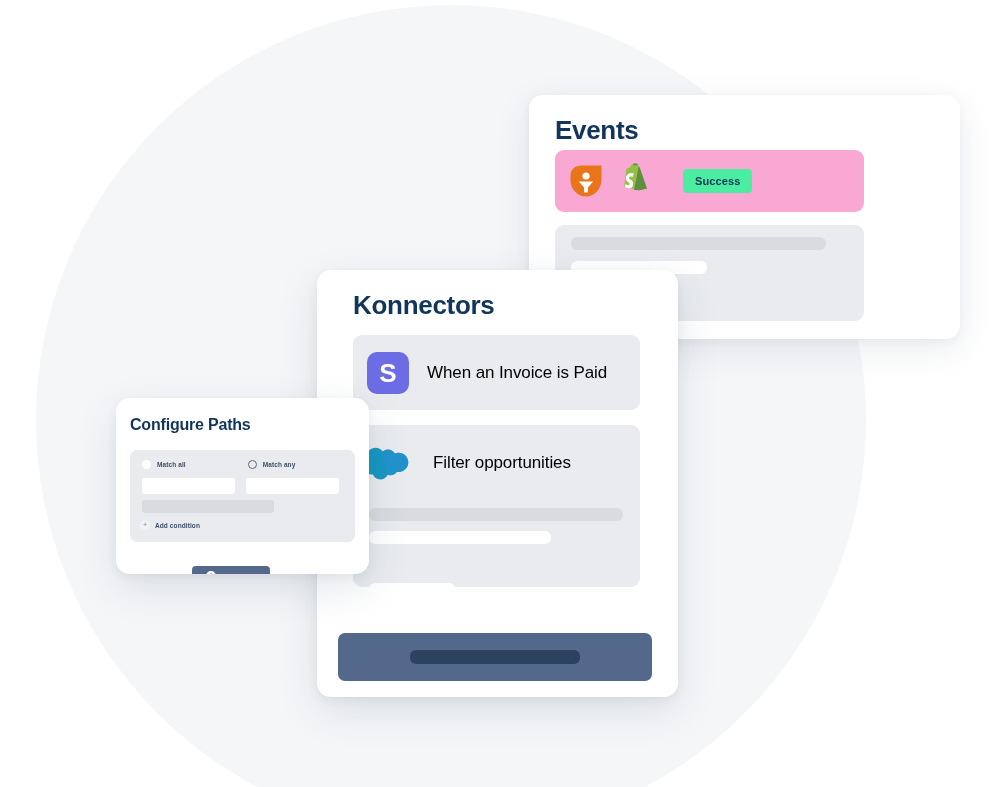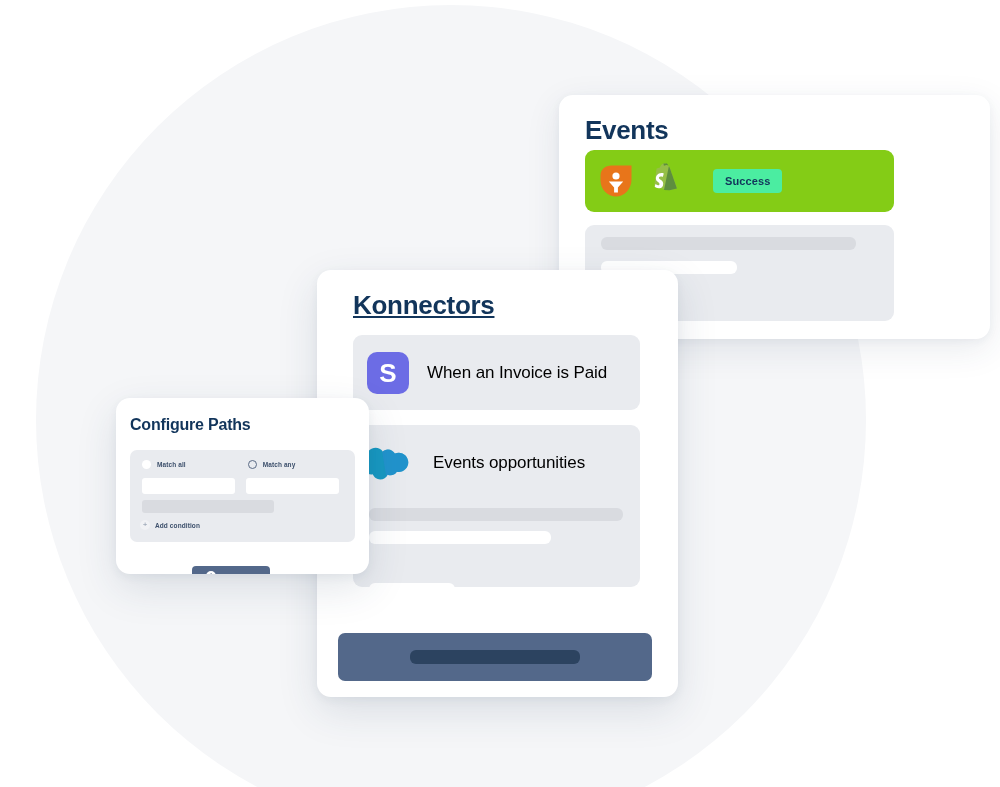--- a/index.html
+++ b/index.html
@@ -29,21 +29,21 @@
 
   
   .card {
     position: absolute;
     background: #ffffff;
     border-radius: 14px;
   }
 
   
   #events-card {
-    left: 559px;
+    left: 529px;
     top: 95px;
     width: 431px;
     height: 244px;
     box-shadow: 0 10px 34px rgba(40, 60, 90, 0.10), 0 2px 8px rgba(40,60,90,0.05);
     overflow: hidden;
   }
   #events-card .card-title {
     position: absolute;
     left: 26px;
     top: 20px;
@@ -51,21 +51,21 @@
     font-weight: bold;
     color: #12355b;
     letter-spacing: -0.3px;
   }
   #events-row {
     position: absolute;
     left: 26px;
     top: 55px;
     width: 309px;
     height: 62px;
-    background: #84cc16;
+    background: #f9a8d4;
     border-radius: 9px;
     display: flex;
     align-items: center;
   }
   #events-row .logo-wrap { margin-left: 14px; display: flex; align-items: center; }
   #status-badge {
     margin-left: 32px;
     background: #4beda1;
     color: #12355b;
     font-size: 11px;
@@ -112,21 +112,20 @@
     overflow: hidden;
   }
   #konnectors-card .card-title {
     position: absolute;
     left: 36px;
     top: 20px;
     font-size: 26px;
     font-weight: bold;
     color: #12355b;
     letter-spacing: -0.3px;
-    text-decoration: underline;
   }
   .konn-row {
     position: absolute;
     left: 36px;
     width: 287px;
     background: #e9ebef;
     border-radius: 9px;
   }
   #konn-row-1 { top: 65px; height: 75px; }
   #konn-row-2 { top: 155px; height: 162px; }
@@ -380,21 +379,21 @@
   </div>
 
   <div class="konn-row" id="konn-row-2">
     <div class="row-inner">
       <span style="display:flex;align-items:center;">
         <svg width="54" height="38" viewBox="0 0 54 38" aria-hidden="true">
           <path d="M20.6 7.2 c1.7-1.8 4.1-2.9 6.7-2.9 3.5 0 6.5 1.9 8.1 4.8 1.4-0.6 2.9-1 4.5-1 6.1 0 11.1 5.0 11.1 11.2 0 6.2-5.0 11.2-11.1 11.2 -0.75 0-1.5-0.08-2.2-0.22 -1.4 2.5-4.1 4.2-7.2 4.2 -1.3 0-2.5-0.3-3.6-0.8 -1.4 3.3-4.7 5.6-8.5 5.6 -4.0 0-7.4-2.5-8.7-6.0 -0.6 0.13-1.2 0.2-1.85 0.2 -4.9 0-8.85-4.0-8.85-8.95 0-3.3 1.8-6.2 4.45-7.75 -0.55-1.25-0.85-2.65-0.85-4.1 0-5.7 4.65-10.3 10.35-10.3 3.35 0 6.35 1.6 8.25 4.05z" fill="#1798c1" transform="scale(0.86) translate(4,2)"></path>
           <path d="M20.6 7.2 c1.7-1.8 4.1-2.9 6.7-2.9 3.5 0 6.5 1.9 8.1 4.8 1.4-0.6 2.9-1 4.5-1 6.1 0 11.1 5.0 11.1 11.2 0 6.2-5.0 11.2-11.1 11.2 -0.75 0-1.5-0.08-2.2-0.22 -1.4 2.5-4.1 4.2-7.2 4.2 -1.3 0-2.5-0.3-3.6-0.8 -0.35 0.85-0.85 1.65-1.45 2.35z" fill="#2a8fd6" opacity="0.55" transform="scale(0.86) translate(4,2)"></path>
         </svg>
       </span>
-      <span class="row-label">Events opportunities</span>
+      <span class="row-label">Filter opportunities</span>
     </div>
     <div class="bar-dark"></div>
     <div class="bar-light-1"></div>
     <div class="bar-light-2"></div>
   </div>
 </div>
 
 <div id="konn-footer-button">
   <div class="inner-bar"></div>
 </div>

